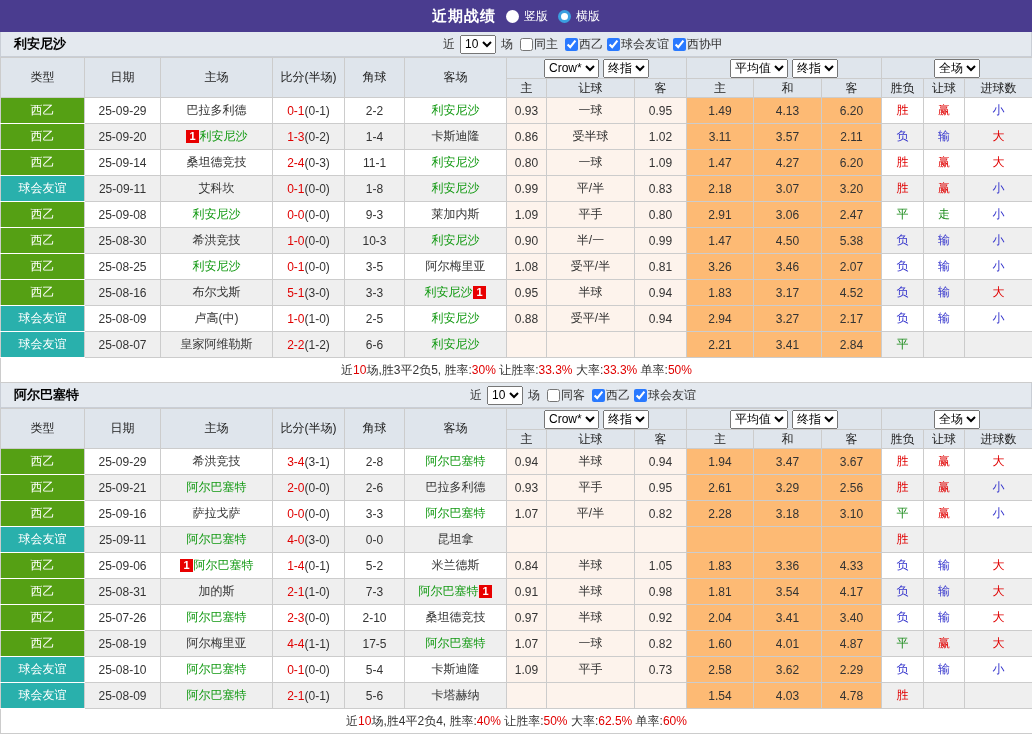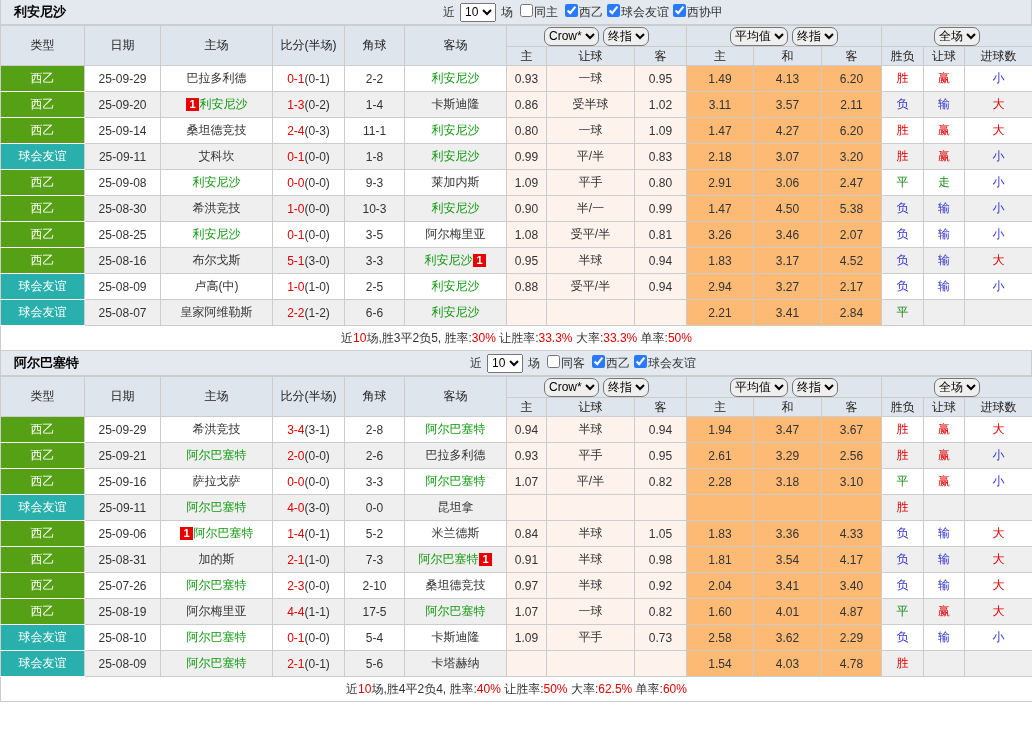--- a/index.html
+++ b/index.html
@@ -25,33 +25,33 @@
     height:25px; background:#e4e9ef; border:1px solid #c9ced6; border-top:none;
     display:flex; align-items:center; font-size:12px;
   }
   .section-head .team {
     width:134px; padding-left:13px; font-size:13px; font-weight:bold; color:#000;
   }
   .section-head .filters {
     flex:1; display:flex; align-items:center; justify-content:center; gap:3px;
   }
   .filters select { font-size:12px; height:19px; margin:0 2px; }
-  .chk { display:inline-flex; cursor:pointer; }
+  .chk { display:inline-flex; align-items:center; cursor:pointer; }
   .chk input { width:13px; height:13px; accent-color:#2979ff; margin:0 1px 0 4px; }
 
   
   table { border-collapse:collapse; table-layout:fixed; width:1032px; font-size:12px; }
   th, td {
     border:1px solid #ccc; text-align:center; vertical-align:middle;
     overflow:hidden; white-space:nowrap; padding:0;
   }
   thead th { background:#dfe5ec; font-weight:normal; color:#222; }
   thead tr.hr1 th { height:21px; }
   thead tr.hr2 th { height:19px; }
-  thead select { font-size:12px; height:19px; margin:0 2px; max-width:90px;border-radius:7px; }
+  thead select { font-size:12px; height:19px; margin:0 2px; max-width:90px; }
   tbody tr { height:26px; }
   tbody tr.even { background:#fff; }
   tbody tr.odd  { background:#efefef; }
   td.c-type { color:#fff; border-bottom:1px solid #fff; border-top:1px solid #fff; }
   td.c-team { }
   span.tg { color:#119911; cursor:pointer; }
   span.tb { color:#333; cursor:pointer; }
   span.rc {
     display:inline-block; background:#e80000; color:#fff; font-size:11px; line-height:13px;
     padding:0 3px; margin:0 1px; font-weight:bold;
@@ -73,20 +73,31 @@
   col.w-score{width:72px;} col.w-corner{width:60px;} col.w-away{width:102px;}
   col.w-ch{width:40px;} col.w-chand{width:88px;} col.w-ca{width:52px;}
   col.w-ah{width:67px;} col.w-ad{width:68px;} col.w-aa{width:60px;}
   col.w-r1{width:42px;} col.w-r2{width:41px;} col.w-r3{width:68px;}
 </style>
 </head>
 <body>
 
 <div class="page">
 
+  <div class="topbar">
+    <span class="title">近期战绩</span>
+    <label class="radio-opt">
+      <span class="radio r-un"></span>
+      <span>竖版</span>
+    </label>
+    <label class="radio-opt">
+      <span class="radio r-ch"></span>
+      <span>横版</span>
+    </label>
+  </div>
 
   <div class="section-head">
     <span class="team">利安尼沙</span>
     <div class="filters">
       <span>近</span>
       <select>
         <option>10</option>
       </select>
       <span>场</span>
       <label class="chk">

